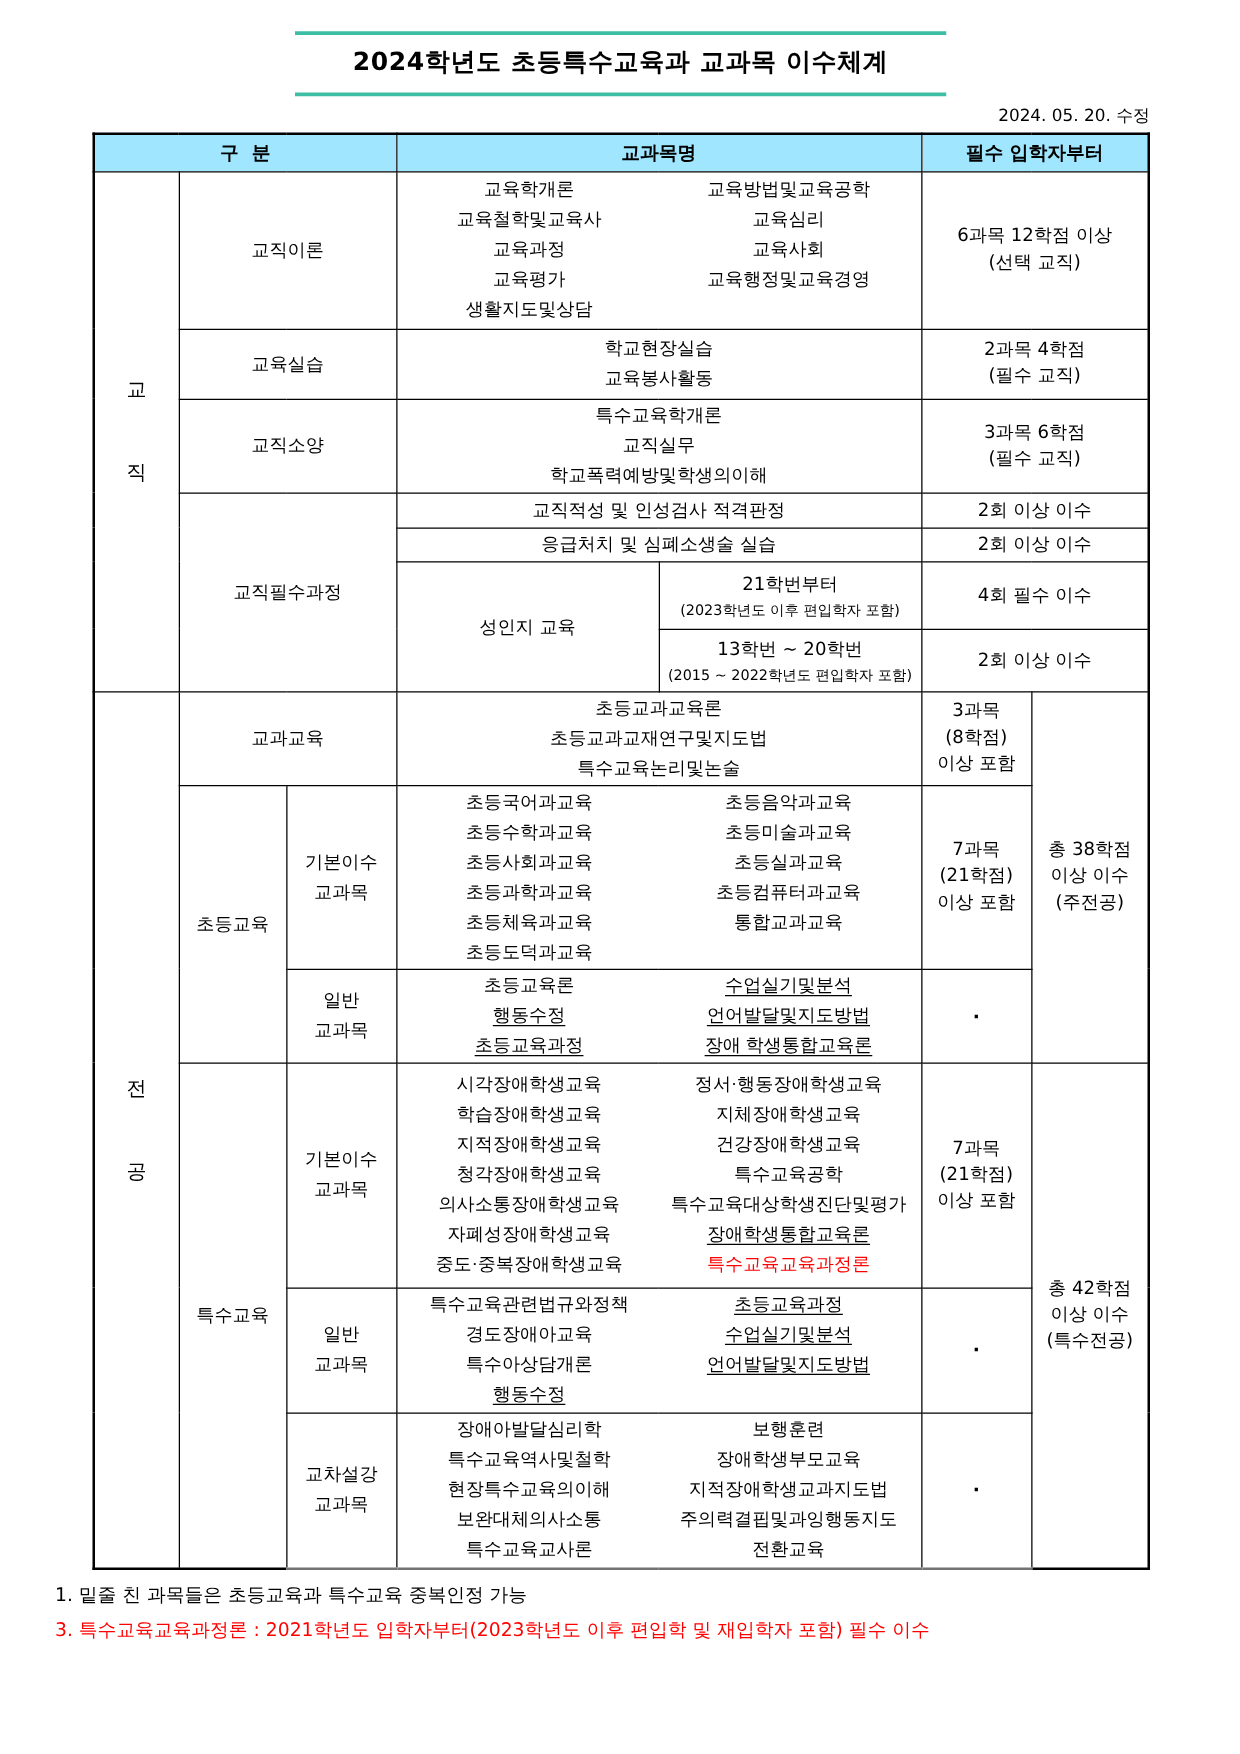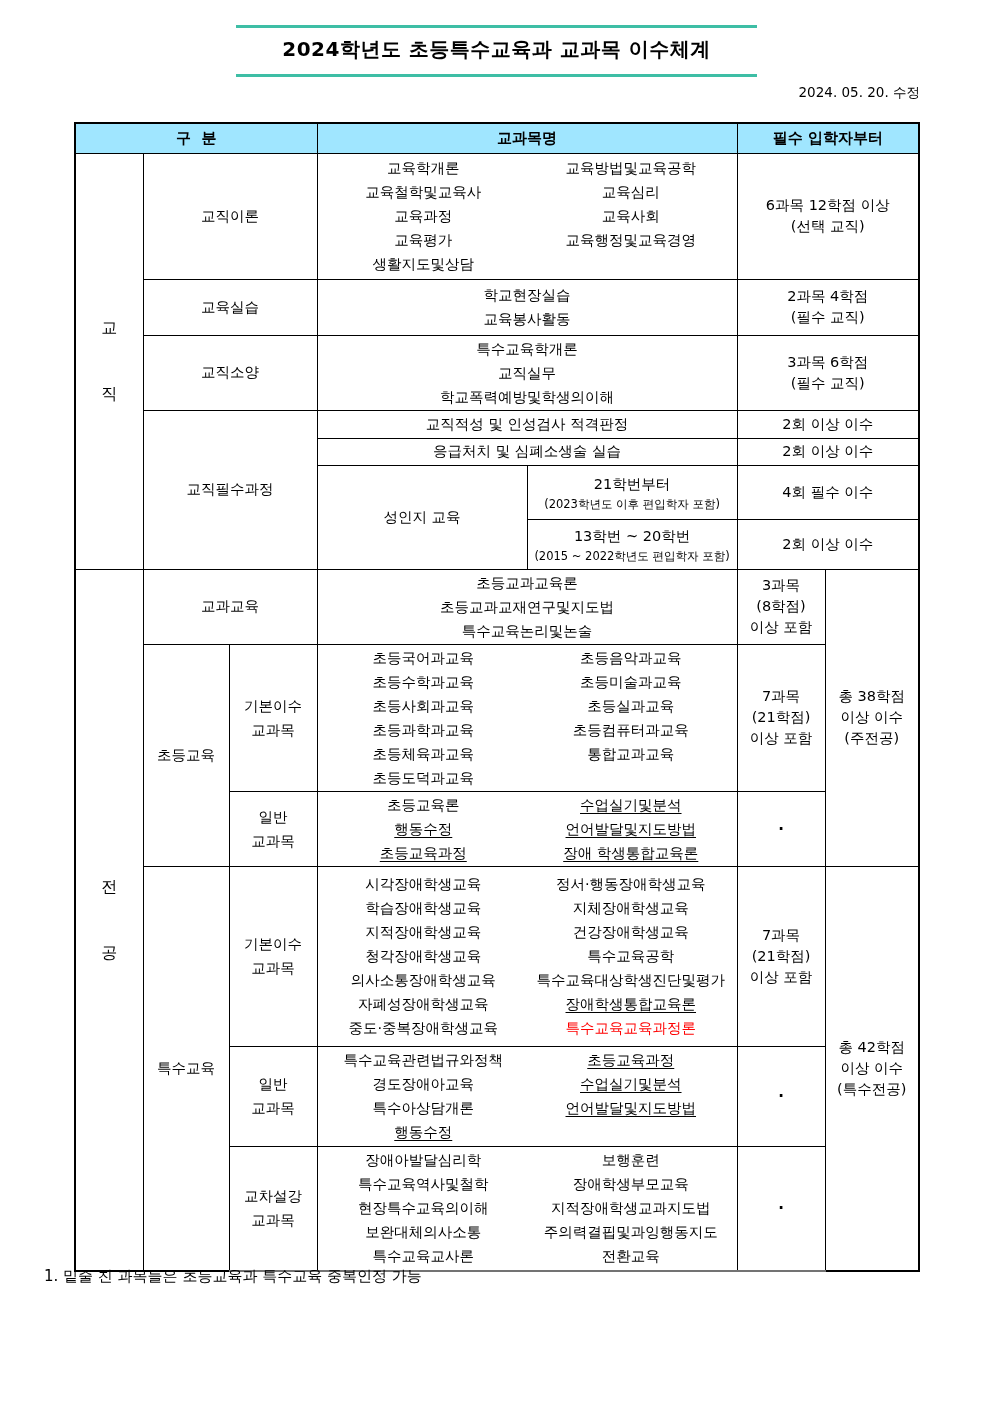--- a/index.html
+++ b/index.html
@@ -10,30 +10,30 @@
   
   .title-box{
     position:absolute;left:236px;top:25px;width:521px;
     border-top:3px solid #3EBEA5;border-bottom:3px solid #3EBEA5;
     text-align:center;padding:8px 0 11px 0;
   }
   .title-box h1{margin:0;font-size:20px;font-weight:bold;letter-spacing:0.5px;}
   .rev-date{position:absolute;top:73px;right:72px;font-size:13.5px;margin-top:11px;}
   
   table.main{
-    position:absolute;left:74px;top:122px;border-collapse:collapse;table-layout:fixed;
+    position:absolute;left:74px;top:106px;border-collapse:collapse;table-layout:fixed;
     width:844px;font-size:14.5px;
   }
   table.main td{border:1px solid #000;text-align:center;vertical-align:middle;padding:1px 2px;overflow:hidden;}
   table.main{border:2px solid #000;}
   tr.last td{border-bottom:2px solid #737373;}
   td.hdr{background:#A0E6FF;font-weight:bold;font-size:15px;white-space:pre;}
   td.vlabel{white-space:pre-line;line-height:66px;font-size:16px;}
   .two-col{display:flex;flex-direction:row;align-items:flex-start;}
-  .two-col > div{flex:1 1 50%;}
+  .two-col > div{flex:1 1 50%;font-family:Liberation Serif, serif;}
   .subj{line-height:24px;white-space:nowrap;}
   .req  .subj{line-height:21px;white-space:normal;}
   .u{text-decoration:underline;text-underline-offset:3px;}
   .red{color:#FF0000;}
   .blue{color:#0000FF;}
   .small{font-size:11.5px;line-height:16px !important;}
   .dotcell{font-size:15px;font-weight:bold;}
   
   .footnotes{position:absolute;left:44px;top:1262px;width:916px;font-size:15px;}
   .fn-line{line-height:28px;white-space:nowrap;}
@@ -307,13 +307,14 @@
             </div>
       </div>
     </td>
     <td class="dotcell">·</td>
   </tr>
 </tbody>
   </table>
 
 <div class="footnotes" id="footnotes">
     <div class="fn-line"><span>1. 밑줄 친 과목들은 초등교육과 특수교육 중복인정 가능</span></div>
+    <div class="fn-line"><span class="red">3. 특수교육교육과정론 : 2021학년도 입학자부터(2023학년도 이후 편입학 및 재입학자 포함) 필수 이수</span></div>
   </div>
 
 </body></html>

